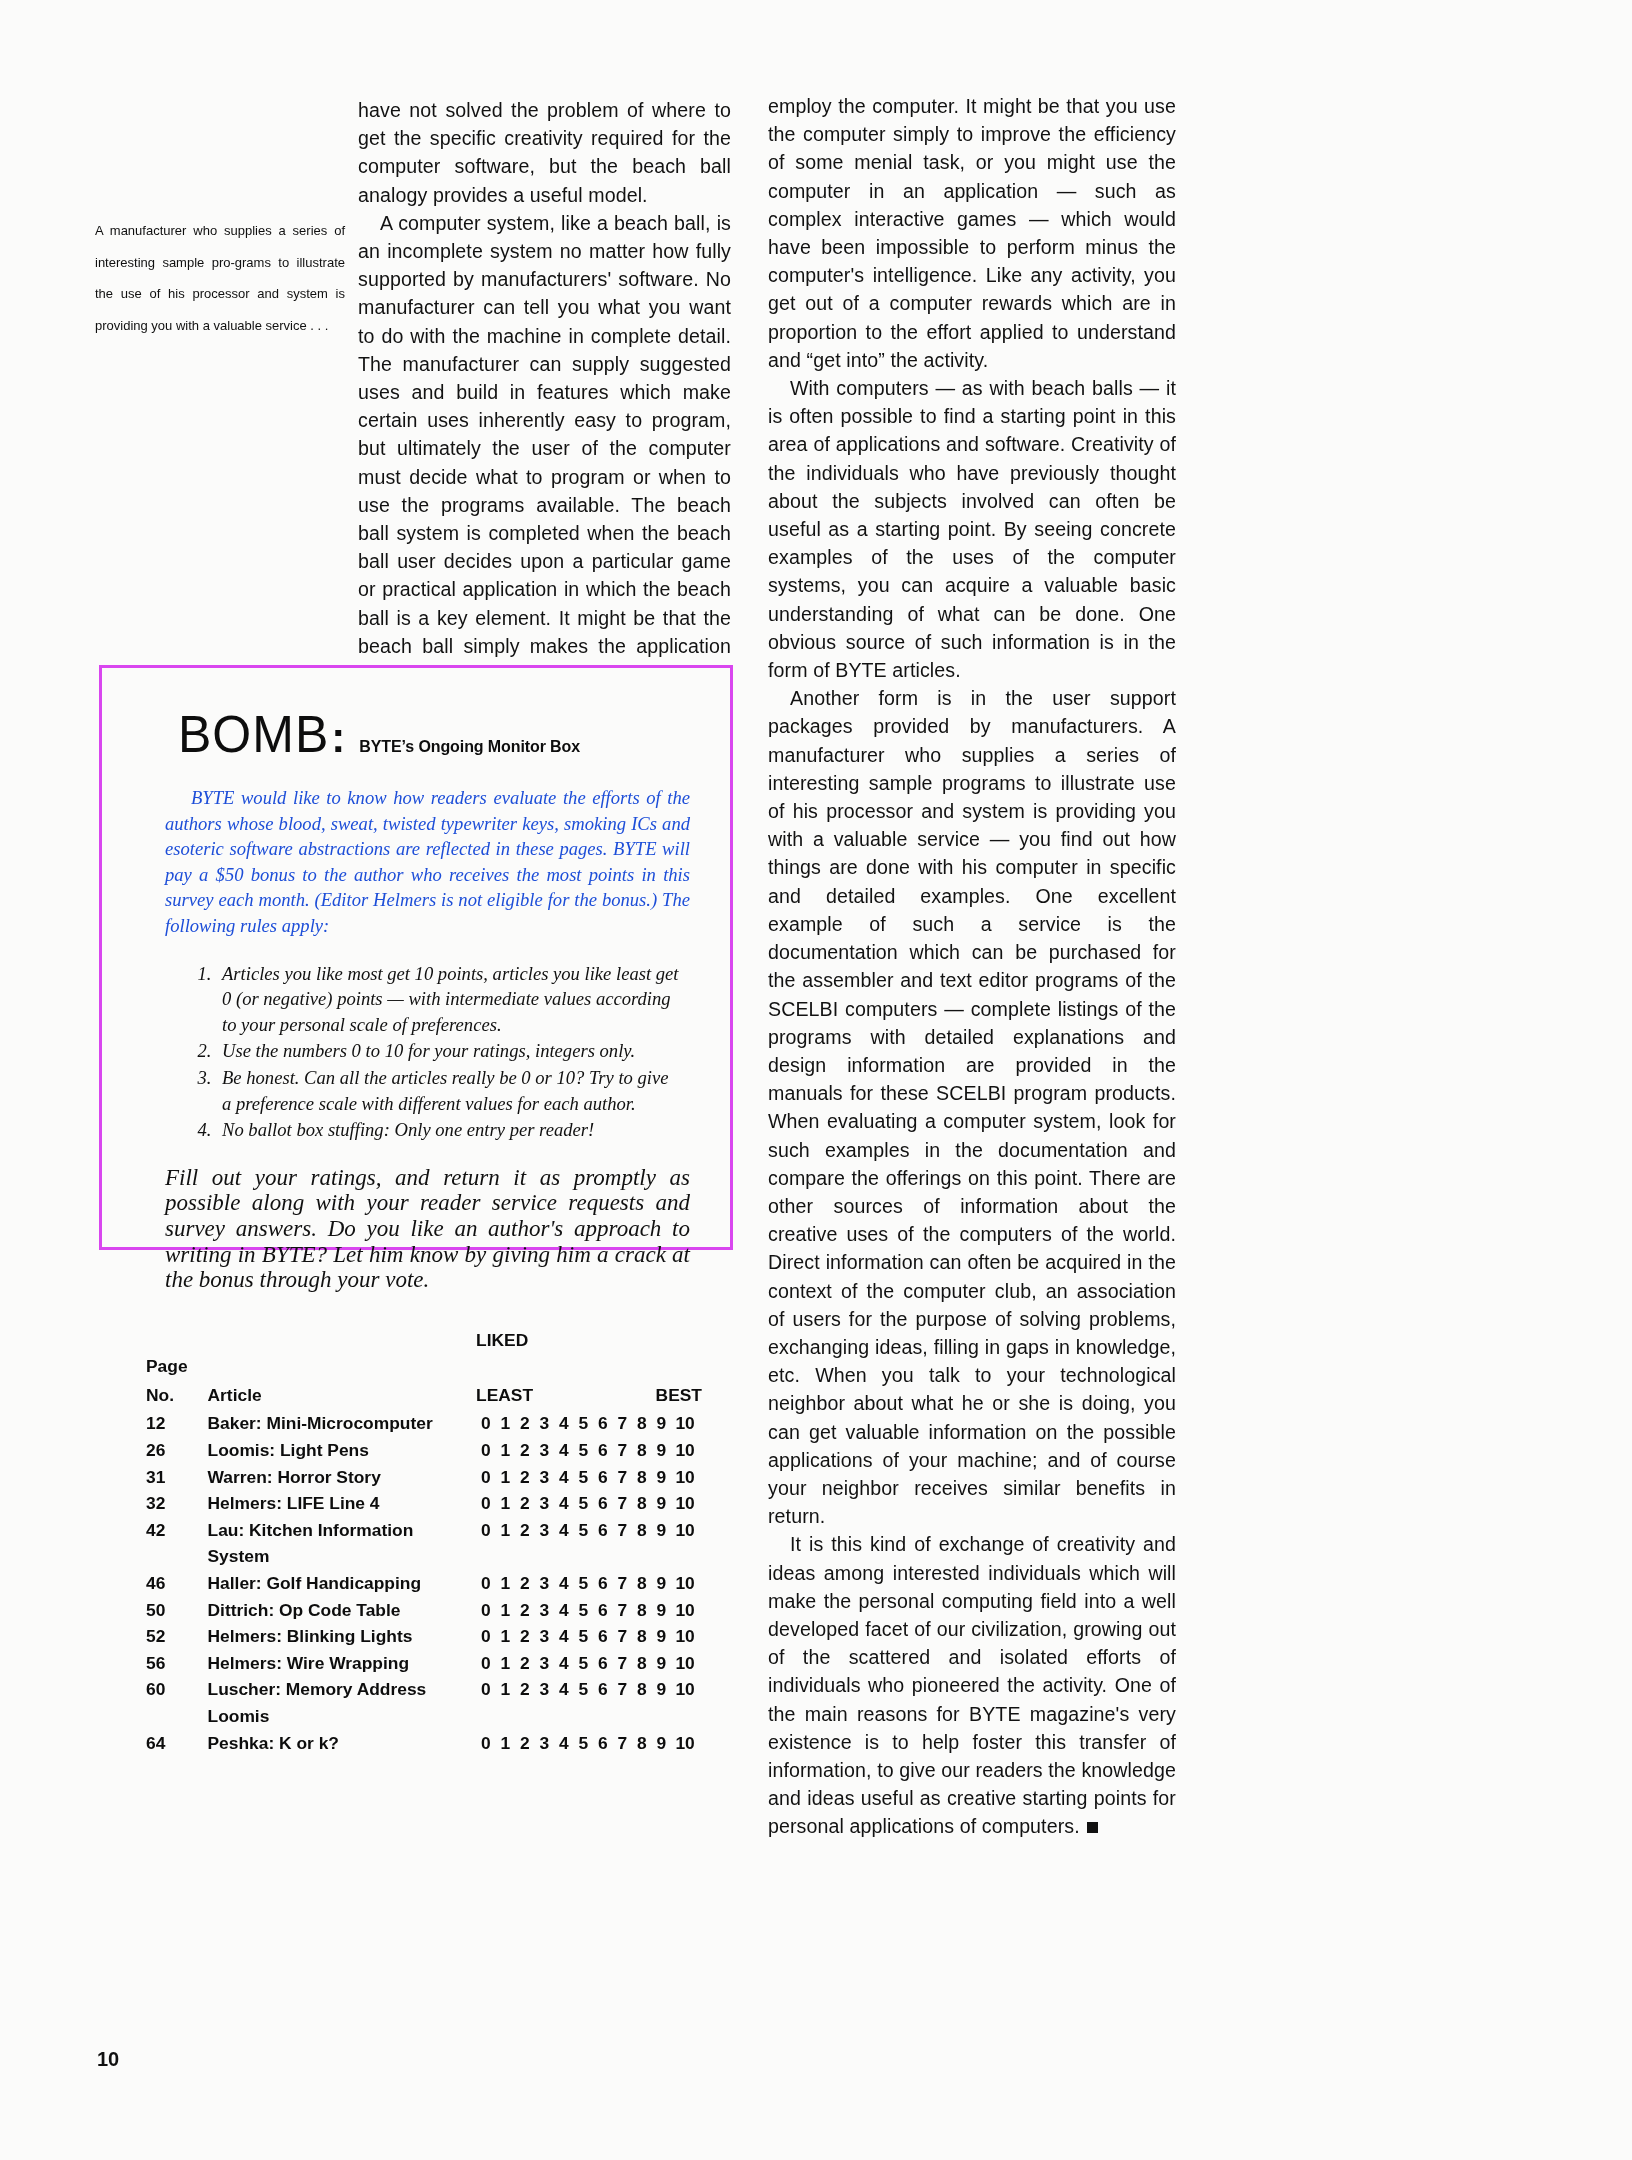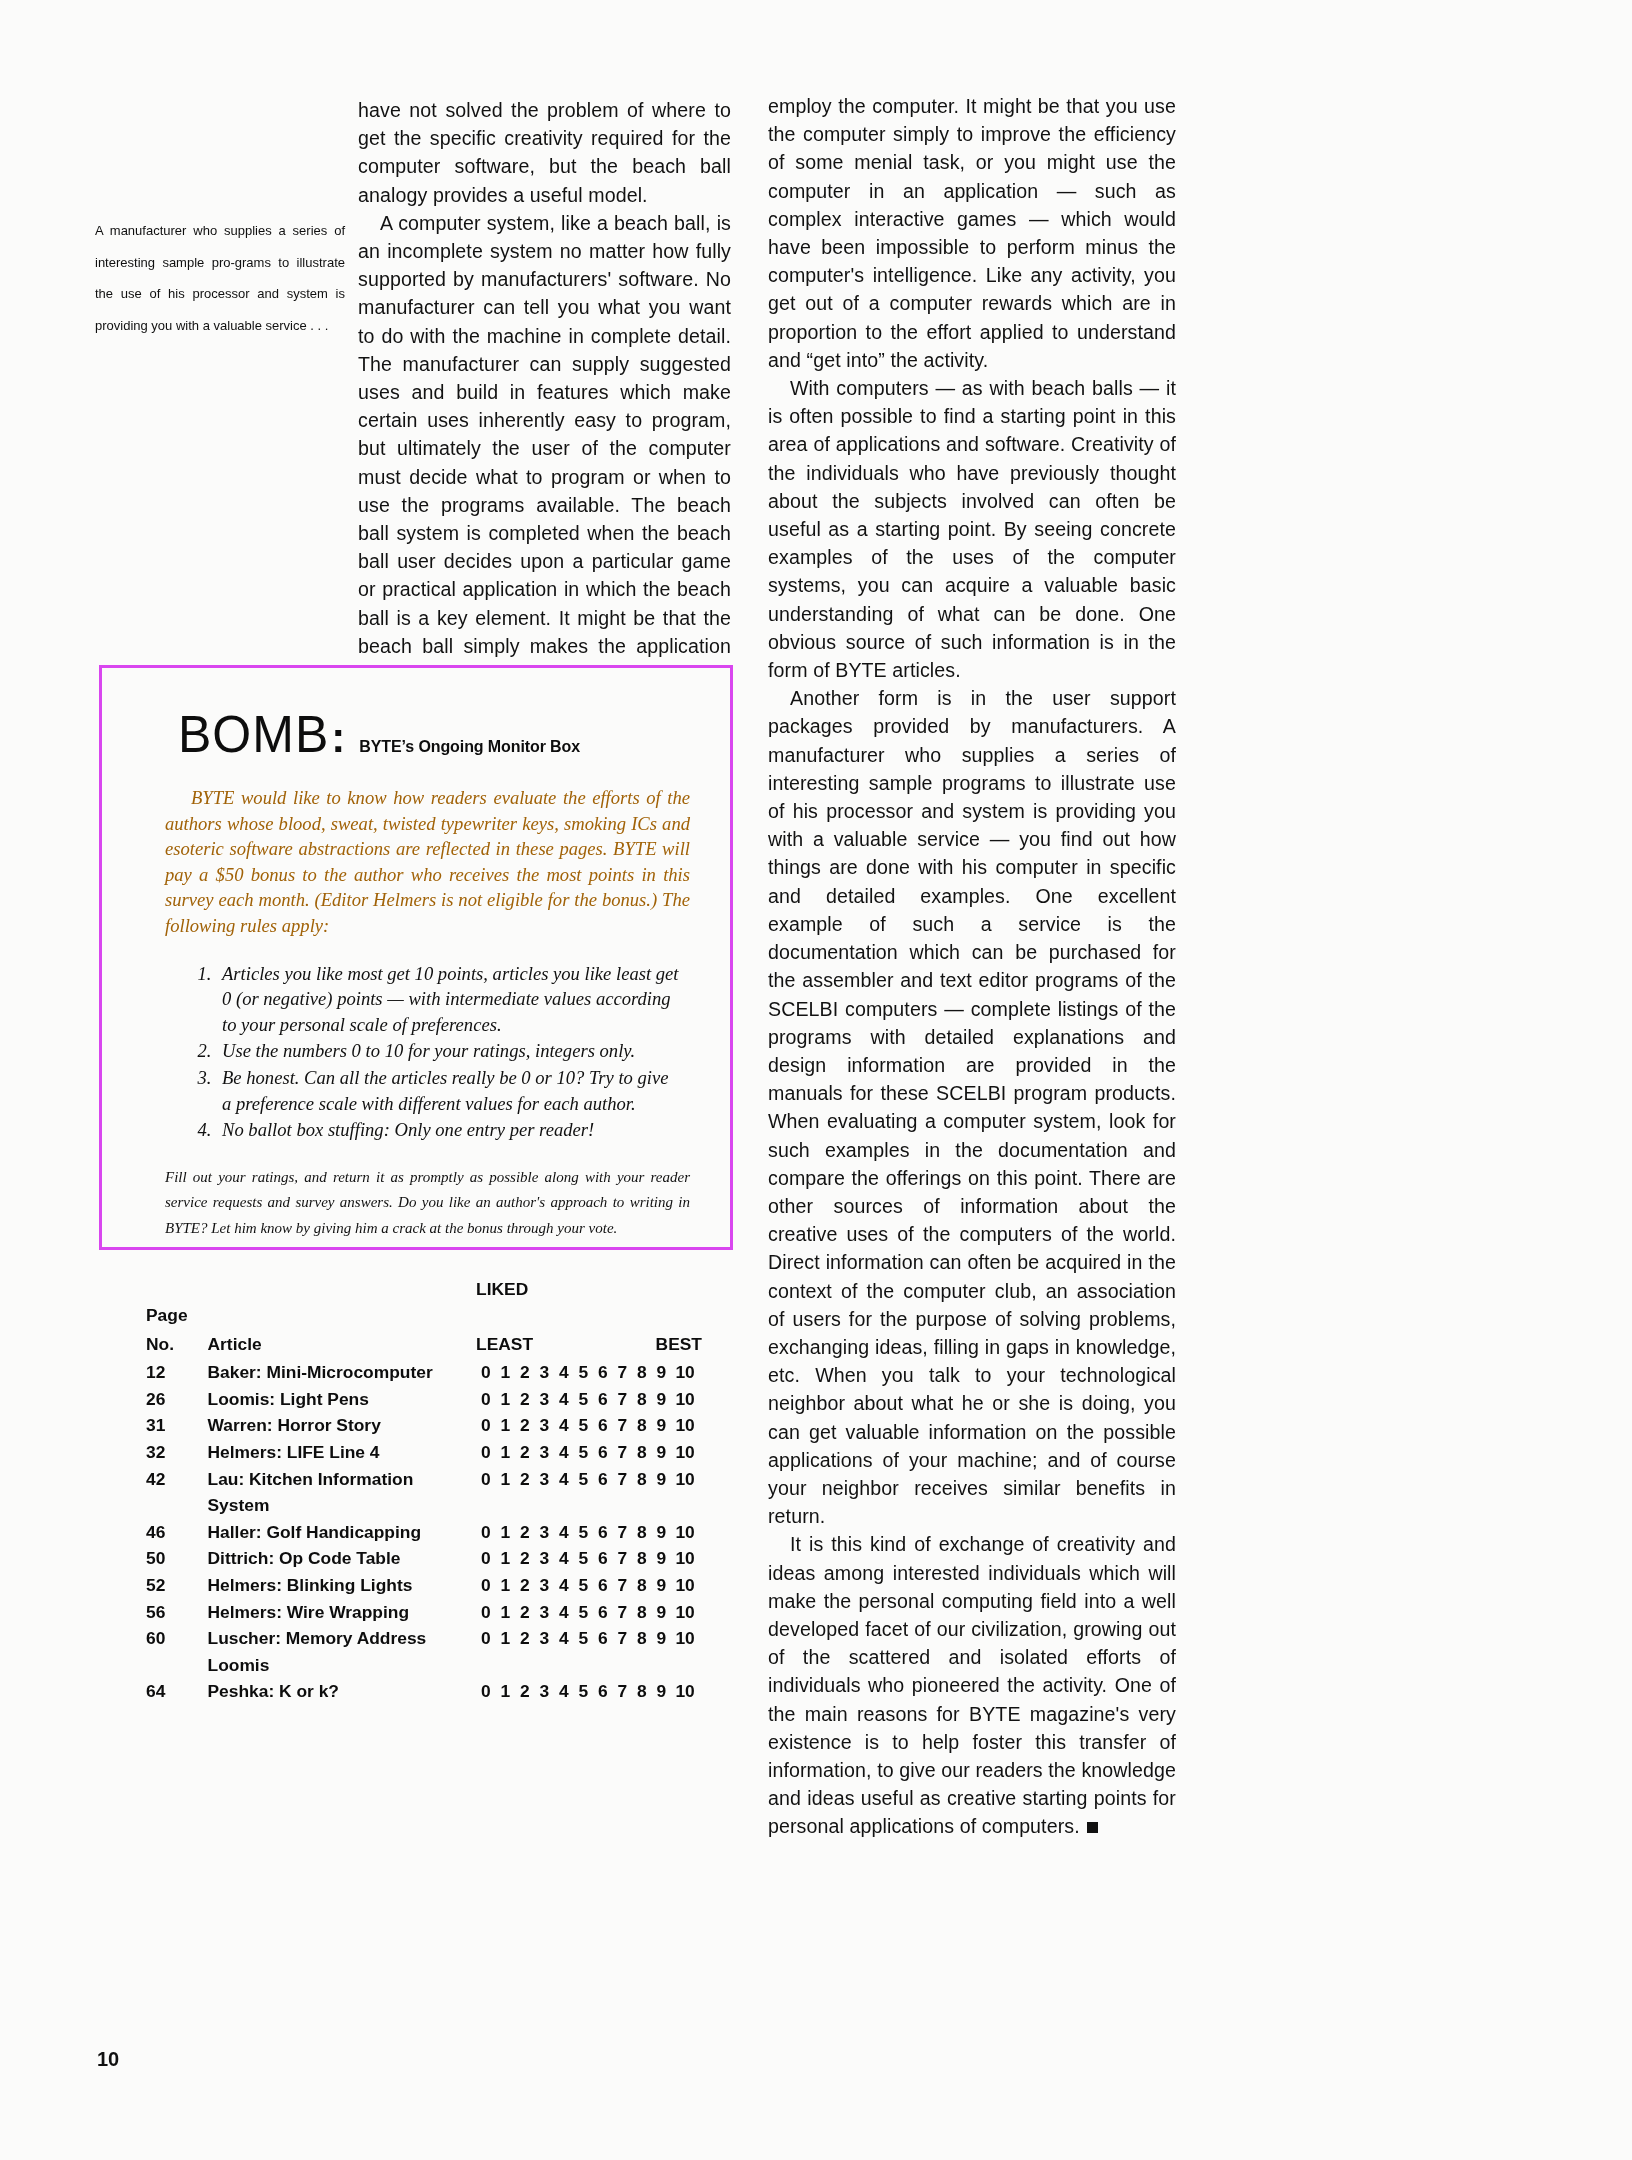--- a/index.html
+++ b/index.html
@@ -94,42 +94,42 @@
     line-height: 1;
     margin-left: 14px;
     letter-spacing: -.1px;
   }
 
   .bomb-body {
     font-family: "Liberation Serif", serif;
     font-style: italic;
     font-size: 18.6px;
     line-height: 25.6px;
-    color: #a16207;
+    color: #1d4ed8;
     text-align: justify;
     margin: 25px 40px 0 63px;
   }
   .bomb-body .indent { text-indent: 26px; display: block; }
 
   ol.bomb-rules {
     font-family: "Liberation Serif", serif;
     font-style: italic;
     font-size: 18.6px;
     line-height: 25.6px;
     color: #111111;
     margin: 22px 48px 0 92px;
     padding: 0 0 0 22px;
     list-style-position: outside;
   }
   ol.bomb-rules li { margin-bottom: 1px; padding-left: 6px; }
 
   .bomb-body2 {
     font-family: "Liberation Serif", serif;
     font-style: italic;
-    font-size: 15px;
+    font-size: 23px;
     line-height: 25.6px;
     color: #111111;
     text-align: justify;
     margin: 22px 40px 0 63px;
   }
 
   
   .ballot {
     margin: 34px 0 0 40px;
     width: 560px;

